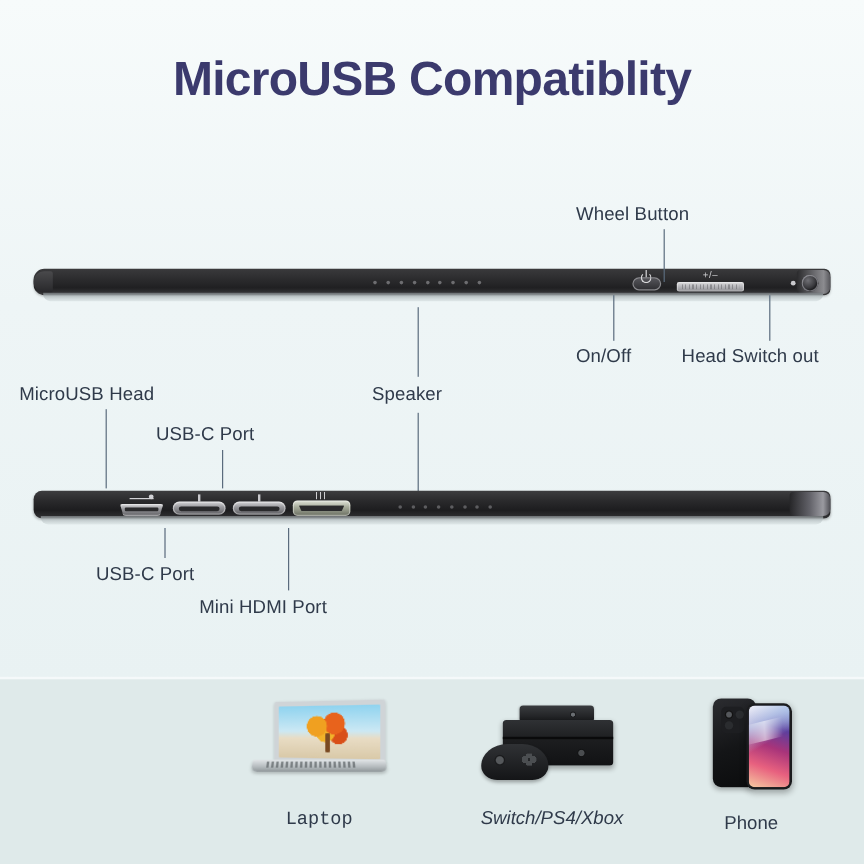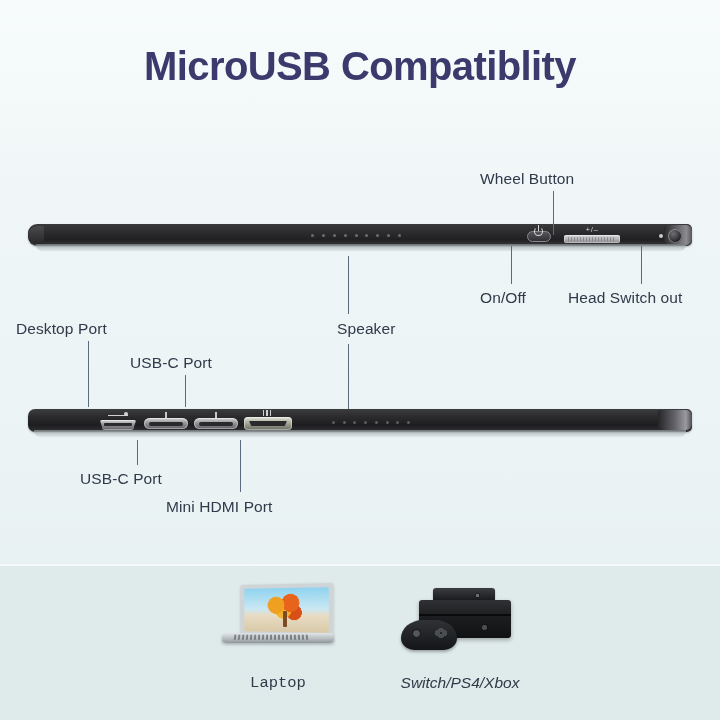--- a/index.html
+++ b/index.html
@@ -275,21 +275,21 @@
     content:""; position:absolute; left:7px; top:6px; width:18px; height:38px;
     background:repeating-linear-gradient(180deg,#2b2d30 0 3px,#3c3f42 3px 6px);
     border-radius:1px;
   }
   .pc-tower:after {
     content:""; position:absolute; left:8px; top:48px; width:16px; height:5px;
     background:#1f2123; border-radius:1px;
   }
 
   
-  #dev-laptop { left:212px; top:6px; width:132px;font-family:Liberation Mono, monospace; }
+  #dev-laptop { left:200px; top:6px; width:132px;font-family:Liberation Mono, monospace; }
   #dev-laptop .art { width:112px; height:66px; }
   .lt-lid {
     position:absolute; left:16px; top:0px; width:94px; height:52px;
     background:#cfd4d7;
     border-radius:2px;
     transform:perspective(220px) rotateY(-11deg);
     box-shadow:0 1px 3px rgba(0,0,0,0.2);
   }
   .lt-screen {
     position:absolute; left:4px; top:4px; right:4px; bottom:4px;
@@ -452,21 +452,21 @@
 
 <div class="callout" style="left:480px; top:170px;">Wheel Button</div>
 <div class="leader" style="left:553px; top:191px; height:44px;"></div>
 
 <div class="callout" style="left:480px; top:289px;">On/Off</div>
 <div class="leader" style="left:511px; top:246px; height:38px;"></div>
 
 <div class="callout" style="left:568px; top:289px;">Head Switch out</div>
 <div class="leader" style="left:641px; top:246px; height:38px;"></div>
 
-<div class="callout" style="left:310px; top:320px;margin-left:27px;">Speaker</div>
+<div class="callout" style="left:310px; top:320px;">Speaker</div>
 <div class="leader" style="left:348px; top:256px; height:58px;"></div>
 <div class="leader" style="left:348px; top:344px; height:74px;"></div>
 
 <div class="bar-wrap" id="bar-bottom">
   <div class="body"></div>
   <div class="bevel-right"></div>
   <div class="underside"></div>
 
   <div id="grille-bottom">
     <i></i>
@@ -497,21 +497,21 @@
     <div class="slot"></div>
   </div>
 
   <div class="port" id="port-hdmi">
     <div class="tick"></div>
     <div class="shell"></div>
     <div class="slot"></div>
   </div>
 </div>
 
-<div class="callout" style="left:16px; top:320px;">Desktop Port</div>
+<div class="callout" style="left:16px; top:320px;">MicroUSB Head</div>
 <div class="leader" style="left:88px; top:341px; height:66px;"></div>
 
 <div class="callout" style="left:130px; top:354px;">USB-C Port</div>
 <div class="leader" style="left:185px; top:375px; height:32px;"></div>
 
 <div class="callout" style="left:80px; top:470px;">USB-C Port</div>
 <div class="leader" style="left:137px; top:440px; height:25px;"></div>
 
 <div class="callout" style="left:166px; top:498px;">Mini HDMI Port</div>
 <div class="leader" style="left:240px; top:440px; height:52px;"></div>
@@ -536,14 +536,25 @@
 
   <div class="device" id="dev-console">
     <div class="art">
       <div class="cs-kinect"></div>
       <div class="cs-box"></div>
       <div class="cs-pad"></div>
     </div>
     <div class="cap" style="top:86px;font-style:italic;">Switch/PS4/Xbox</div>
   </div>
 
+  <div class="device" id="dev-phone">
+    <div class="art">
+      <div class="ph-back">
+        <div class="ph-cam"></div>
+      </div>
+      <div class="ph-front">
+        <div class="ph-screen"></div>
+      </div>
+    </div>
+    <div class="cap" style="top:98px;">Phone</div>
+  </div>
 
 </div>
 
 </body></html>

